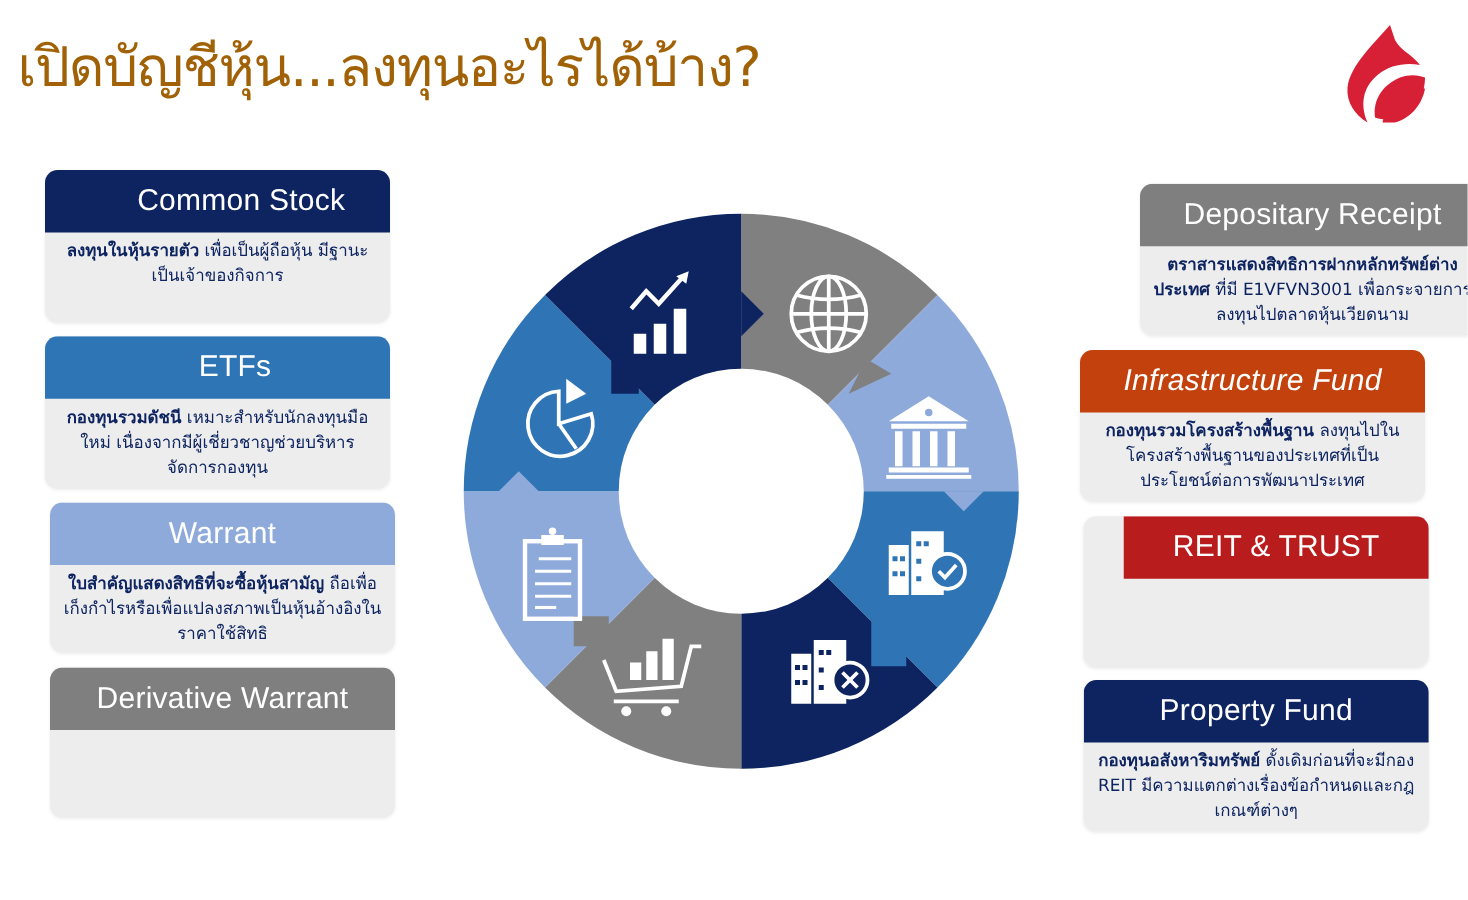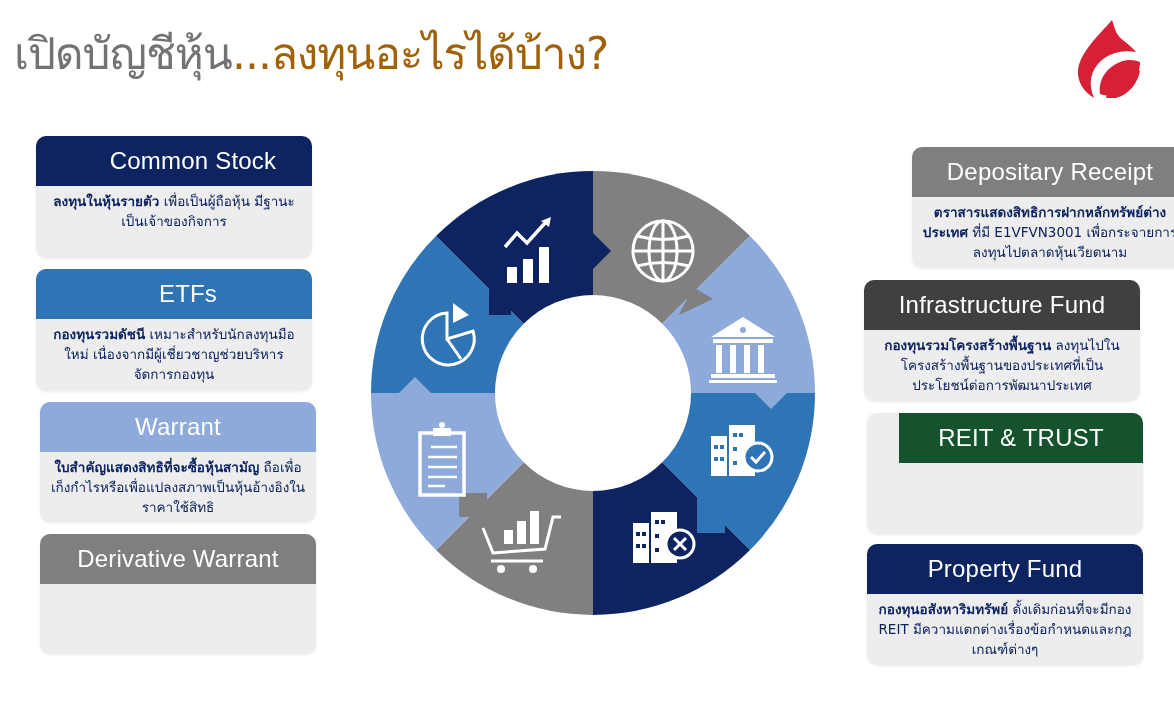--- a/index.html
+++ b/index.html
@@ -4,21 +4,21 @@
 <style>
   * { box-sizing: border-box; margin: 0; padding: 0; }
   html, body { width: 1174px; height: 720px; background: #ffffff; overflow: hidden; }
   body { position: relative; font-family: "DejaVu Sans", "Liberation Sans", sans-serif; }
 
   .title {
     position: absolute; left: 14px; top: 18px;
     font-size: 44px; font-weight: 400; letter-spacing: -1px; white-space: nowrap;
     font-family: "DejaVu Sans", sans-serif;
   }
-  .title .p1 { color: #737373; }
+  .title .p1 { color: #a16207; }
   .title .p2 { color: #a16207; }
 
   .logo { position: absolute; left: 1072px; top: 18px; width: 70px; height: 82px; }
 
   .card {
     position: absolute; width: 276px; border-radius: 10px; overflow: hidden;
     background: #ededed;
     box-shadow: 0 1px 3px rgba(0,0,0,0.08);
   }
   .card-head {
@@ -66,26 +66,26 @@
 <div class="card" style="left:40px; top:534px; height:120px;">
   <div class="card-head" style="background:#7f7f7f;">Derivative Warrant</div>
 </div>
 
 <div class="card" style="left:864px; top:147px; height:121px;margin-left:48px;">
   <div class="card-head" style="background:#7f7f7f;">Depositary Receipt</div>
   <div class="card-body"><b>ตราสารแสดงสิทธิการฝากหลักทรัพย์ต่างประเทศ</b><span> ที่มี E1VFVN3001 เพื่อกระจายการลงทุนไปตลาดหุ้นเวียดนาม</span></div>
 </div>
 
 <div class="card" style="left:864px; top:280px; height:121px;">
-  <div class="card-head" style="background:#404040;">Infrastructure Fund</div>
+  <div class="card-head" style="background:#c2410c;font-style:italic;">Infrastructure Fund</div>
   <div class="card-body"><b>กองทุนรวมโครงสร้างพื้นฐาน</b><span> ลงทุนไปในโครงสร้างพื้นฐานของประเทศที่เป็นประโยชน์ต่อการพัฒนาประเทศ</span></div>
 </div>
 
 <div class="card" style="left:867px; top:413px; height:121px;">
-  <div class="card-head" style="background:#14532d;margin-left:32px;">REIT &amp; TRUST</div>
+  <div class="card-head" style="background:#b91c1c;margin-left:32px;">REIT &amp; TRUST</div>
 </div>
 
 <div class="card" style="left:867px; top:544px; height:121px;">
   <div class="card-head" style="background:#0d2461;">Property Fund</div>
   <div class="card-body"><b>กองทุนอสังหาริมทรัพย์</b><span> ดั้งเดิมก่อนที่จะมีกอง REIT มีความแตกต่างเรื่องข้อกำหนดและกฎเกณฑ์ต่างๆ</span></div>
 </div>
 
 <svg class="ring" viewBox="-233 -233 466 466">
   <defs>
     <mask id="hole">

